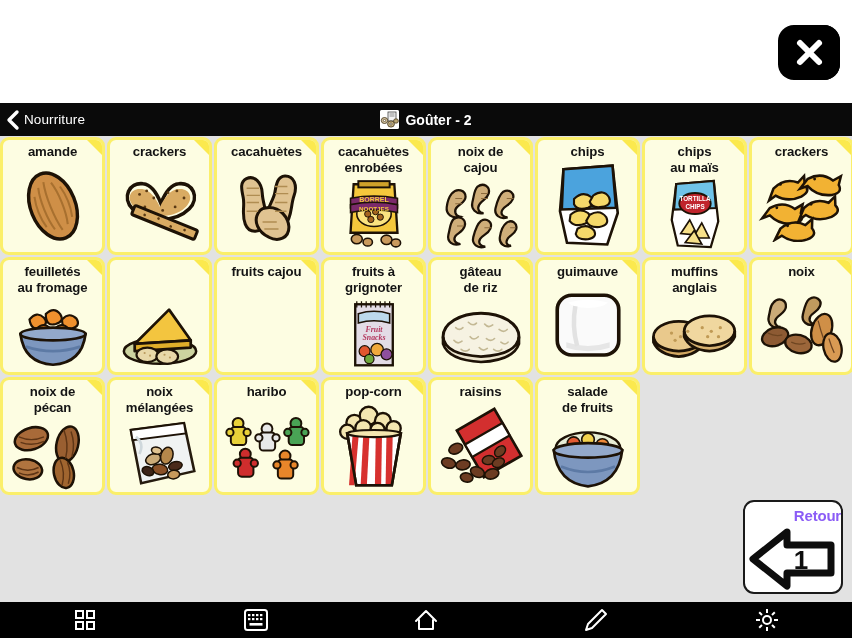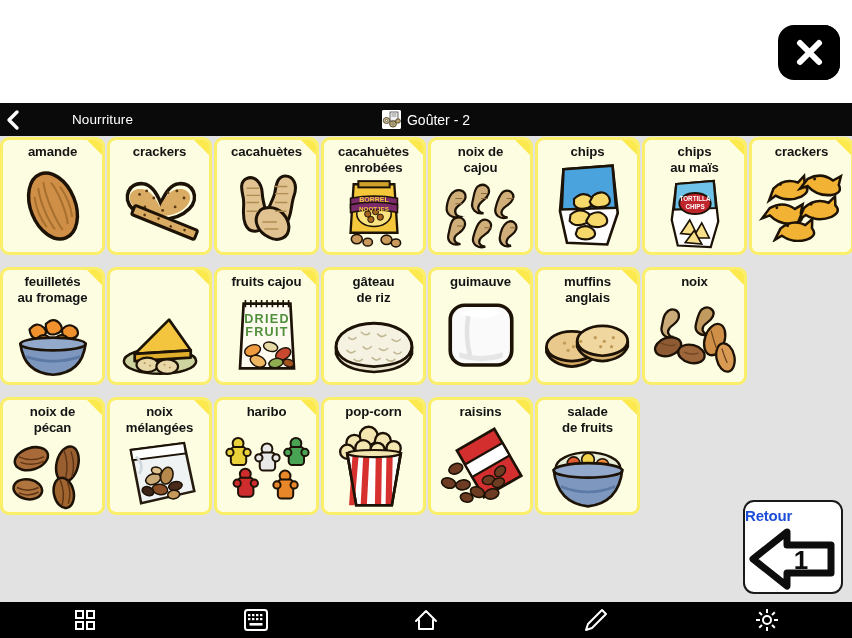--- a/index.html
+++ b/index.html
@@ -33,42 +33,41 @@
     display: flex; align-items: center;
   }
   .back-nav {
     position: absolute; left: 2px; top: 0; height: 33px;
     display: flex; align-items: center; gap: 2px; cursor: pointer;
   }
   .back-chevron { display: block; }
   .back-label {
     color: #ffffff; font-size: 13.5px; letter-spacing: .1px;
     white-space: nowrap;
-    margin-left: 48px;
   }
   .header-center {
     position: absolute; left: 0; right: 0; top: 0; height: 33px;
     display: flex; align-items: center; justify-content: center; gap: 6px;
     pointer-events: none;
   }
   .header-icon {
     width: 19px; height: 19px; background: #ffffff;
     border-radius: 2px; position: relative; overflow: hidden;
     flex: none;
   }
   .header-title {
-    color: #ffffff; font-size: 14px; font-weight: 400; white-space: nowrap; text-align: center;
+    color: #ffffff; font-size: 14px; font-weight: 700; white-space: nowrap; text-align: center;
   }
 
   
   .grid-area {
     position: absolute; left: 0; top: 136px; width: 852px; height: 466px;
     background: #e2e2e2;
   }
-  .grid-rows { display: flex; flex-direction: column; gap: 12px; padding-top: 1px; }
+  .grid-rows { display: flex; flex-direction: column; gap: 2px; padding-top: 1px; }
   .grid-row { display: flex; gap: 2px; height: 118px; }
 
   .card {
     position: relative;
     width: 105px; height: 118px;
     background: #fdfde2;
     border: 3px solid #fbef6a;
     border-radius: 9px;
     overflow: hidden;
     cursor: pointer;
@@ -99,22 +98,22 @@
   .retour-btn {
     position: absolute; left: 743px; top: 500px;
     width: 100px; height: 94px;
     background: #ffffff;
     border: 2.5px solid #1a1a1a;
     border-radius: 11px;
     cursor: pointer;
     overflow: hidden;
   }
   .retour-label {
-    text-align: left; font-size: 15px; font-weight: 700;
-    color: #1d4ed8; padding-top: 5px; letter-spacing: -.2px;
+    text-align: right; font-size: 15px; font-weight: 700;
+    color: #8b5cf6; padding-top: 5px; letter-spacing: -.2px;
   }
   .retour-art {
     position: absolute; left: 0; right: 0; top: 26px; bottom: 3px;
     display: flex; align-items: center; justify-content: center;
   }
 
   
   .bottom-nav {
     position: absolute; left: 0; top: 602px; width: 852px; height: 36px;
     background: #000000;
@@ -374,35 +373,38 @@
                   <circle cx="41" cy="63" r="1.2"></circle>
                   <circle cx="57" cy="62" r="1.2"></circle>
                   <circle cx="63" cy="65" r="1.2"></circle>
                 </g>
               </svg>
             </div>
           </div>
           <div class="card">
             <div class="fold"></div>
             <div class="card-label">fruits cajou</div>
-            <div class="card-art">
-              <svg viewBox="0 0 80 92" width="72" height="84">
-    <path d="M14 10 L66 10 L70 82 L10 82 Z" fill="#fdfbf0" stroke="#1d1206" stroke-width="3"></path>
-    <g stroke="#1d1206" stroke-width="1.8" fill="none">
-      <path d="M16 6 v8 M22 6 v8 M28 6 v8 M34 6 v8 M40 6 v8 M46 6 v8 M52 6 v8 M58 6 v8 M64 6 v8"></path>
-    </g>
-    <text x="40" y="32" font-family="Liberation Sans, sans-serif" font-size="14" font-weight="700" fill="#4f8f3a" text-anchor="middle" letter-spacing="1.4">DRIED</text>
-    <text x="40" y="46" font-family="Liberation Sans, sans-serif" font-size="14" font-weight="700" fill="#4f8f3a" text-anchor="middle" letter-spacing="1.4">FRUIT</text>
+          </div>
+          <div class="card two-line">
+            <div class="fold"></div>
+            <div class="card-label">fruits à<br>grignoter</div>
+            <div class="card-art">
+              <svg viewBox="0 0 72 92" width="64" height="84">
+    <rect x="12" y="8" width="48" height="78" fill="#e3dce6" stroke="#1d1206" stroke-width="3"></rect>
     <g stroke="#1d1206" stroke-width="1.6">
-      <ellipse cx="24" cy="62" rx="9" ry="6" fill="#ef9a3e" transform="rotate(-20 24 62)"></ellipse>
-      <ellipse cx="44" cy="58" rx="8" ry="5" fill="#e5d9a6" transform="rotate(15 44 58)"></ellipse>
-      <ellipse cx="58" cy="66" rx="9" ry="6" fill="#c8492f" transform="rotate(-30 58 66)"></ellipse>
-      <ellipse cx="30" cy="74" rx="9" ry="6" fill="#f0b763" transform="rotate(25 30 74)"></ellipse>
-      <ellipse cx="50" cy="76" rx="8" ry="5" fill="#8fae52" transform="rotate(-12 50 76)"></ellipse>
-      <ellipse cx="64" cy="76" rx="6" ry="4" fill="#a3531f" transform="rotate(20 64 76)"></ellipse>
+      <path d="M14 4 v8 M20 4 v8 M26 4 v8 M32 4 v8 M38 4 v8 M44 4 v8 M50 4 v8 M56 4 v8"></path>
+    </g>
+    <path d="M16 20 Q36 14 56 20 L56 32 Q36 26 16 32 Z" fill="#bcd9ec" stroke="#1d1206" stroke-width="2"></path>
+    <text x="36" y="44" font-family="Liberation Serif, serif" font-size="10" font-style="italic" font-weight="700" fill="#b3355c" text-anchor="middle">Fruit</text>
+    <text x="36" y="54" font-family="Liberation Serif, serif" font-size="10" font-style="italic" font-weight="700" fill="#b3355c" text-anchor="middle">Snacks</text>
+    <g stroke="#1d1206" stroke-width="1.6">
+      <circle cx="24" cy="68" r="7" fill="#e2562f"></circle>
+      <circle cx="40" cy="66" r="8" fill="#f0a93c"></circle>
+      <circle cx="52" cy="72" r="7" fill="#8e4f9e"></circle>
+      <circle cx="30" cy="78" r="6" fill="#6fa83c"></circle>
     </g>
               </svg>
             </div>
           </div>
           <div class="card two-line">
             <div class="fold"></div>
             <div class="card-label">gâteau<br>de riz</div>
             <div class="card-art">
               <svg viewBox="0 0 104 70" width="94" height="64">
     <ellipse cx="52" cy="38" rx="42" ry="26" fill="#f6f2e2" stroke="#1d1206" stroke-width="3.2"></ellipse>

